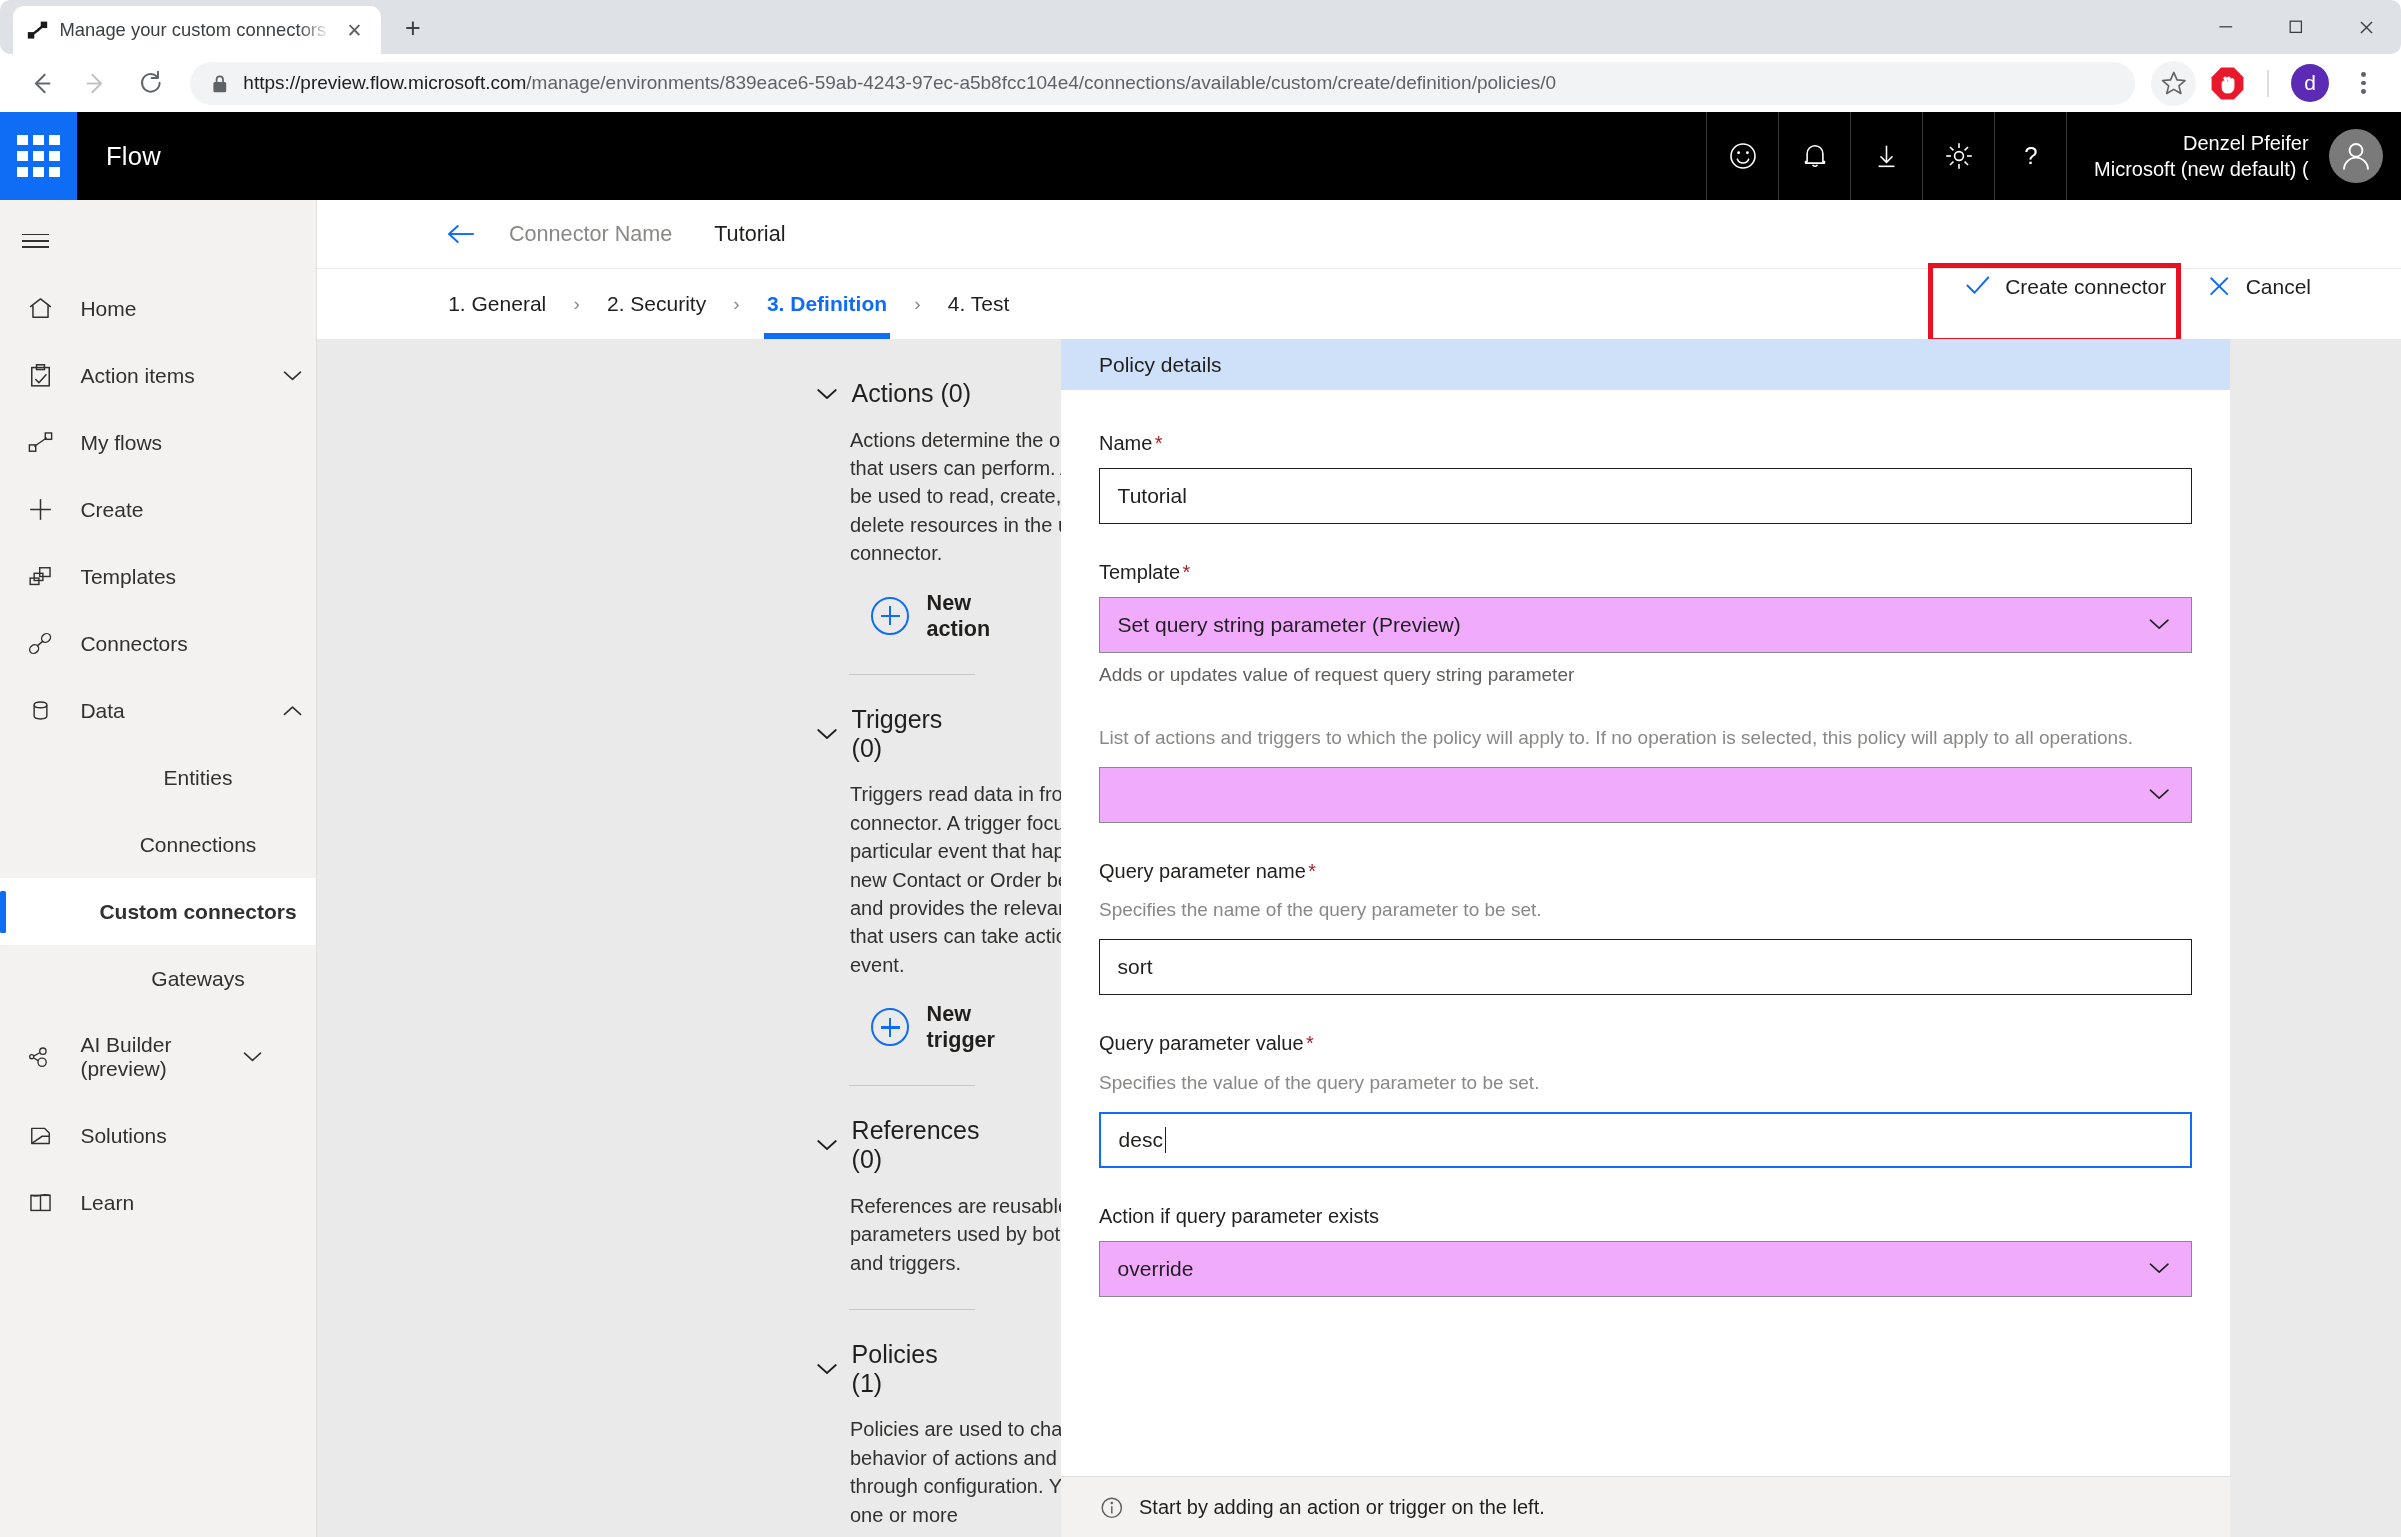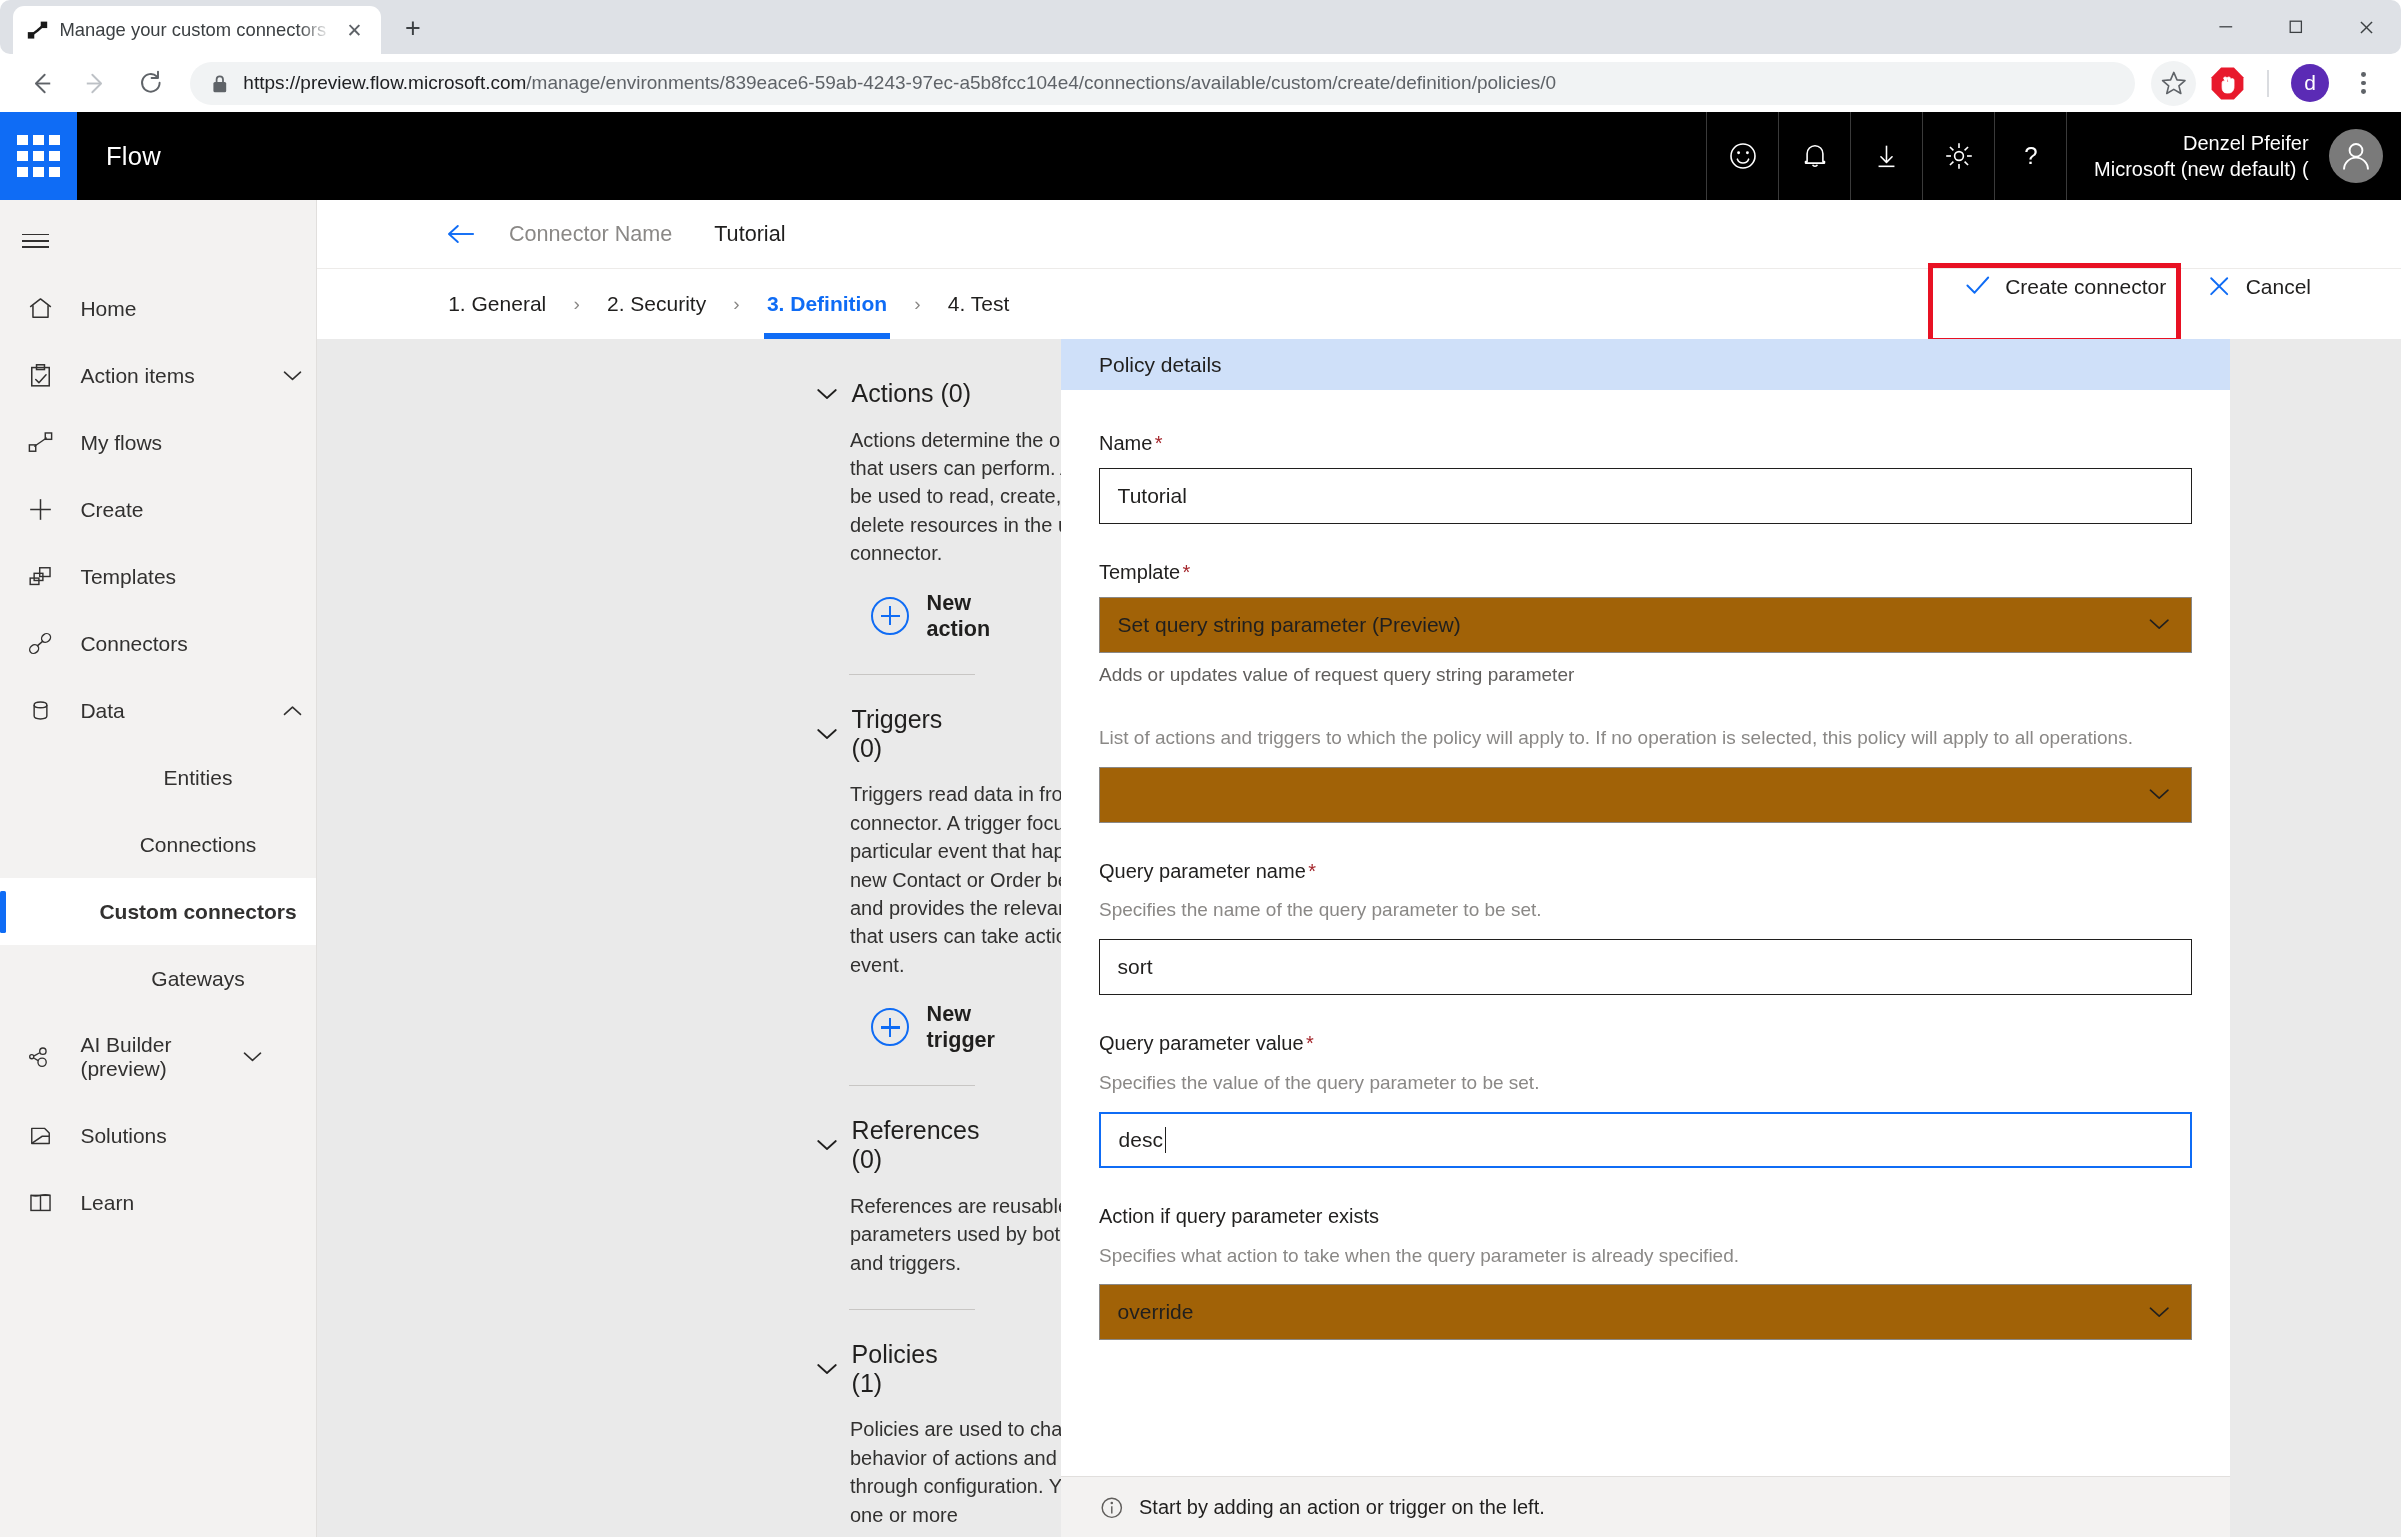--- a/index.html
+++ b/index.html
@@ -417,21 +417,21 @@
     color: #201f1e;
   }
   .tbox.focused { border: 2.4px solid #0f6cf5; }
   .tbox .caret {
     display:inline-block; width:1.6px; height:25.6px; background:#201f1e;
     margin-left: 1.6px;
   }
   .sbox {
     height: 56px;
     border: 1.6px solid #8a8886;
-    background: #a16207;
+    background: #f0abfc;
     display: flex; align-items: center; justify-content: space-between;
     padding: 0 21px 0 17.6px;
     font-size: 21px;
     color: #201f1e;
   }
   .sbox .chev { color: #201f1e; display: flex; align-items:center;}
   .status-bar {
     height: 62px;
     background: #f3f2f1;
     border-top: 0.8px solid #e1dfdd;
@@ -919,21 +919,20 @@
               <div class="field-label"><span>Query parameter value</span><span class="req">*</span></div>
               <div class="field-hint">Specifies the value of the query parameter to be set.</div>
               <div class="tbox focused">
                   <span>desc</span>
                   <span class="caret"></span>
                 </div>
             </div>
 
             <div class="field">
               <div class="field-label">Action if query parameter exists</div>
-              <div class="field-hint">Specifies what action to take when the query parameter is already specified.</div>
               <div class="sbox">
                 <span>override</span>
                 <span class="chev">
                   <svg width="22.4" height="14.4" viewBox="0 0 28 18">
                       <path d="M3 4 L14 14 L25 4" stroke="#201f1e" stroke-width="2" fill="none" stroke-linecap="round" stroke-linejoin="round"></path>
                     </svg>
                 </span>
               </div>
             </div>
 

